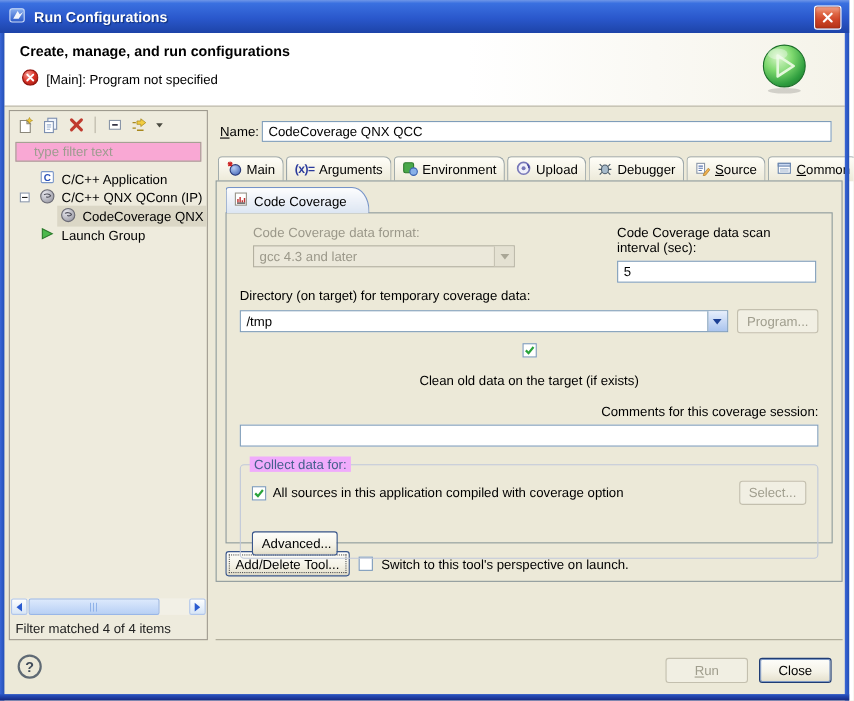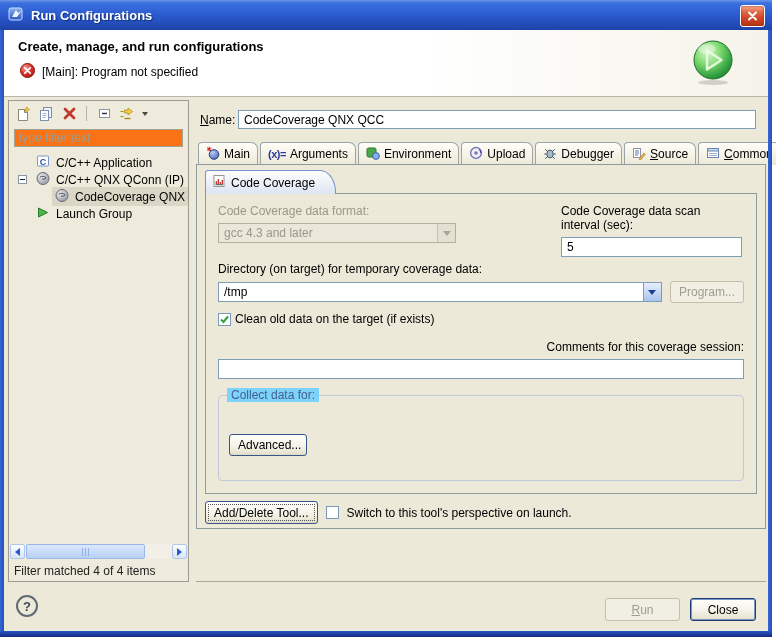--- a/index.html
+++ b/index.html
@@ -28,21 +28,21 @@
   .run-ball{position:absolute;right:32px;top:8px;}
 
   
   .left-panel{position:absolute;left:8px;top:100px;width:181px;height:482px;background:#eeebdd;
     border:1px solid #9e9a8e;box-sizing:border-box;}
   .lp-toolbar{height:25px;display:flex;align-items:center;padding-left:5px;gap:5px;}
   .tb-btn{width:18px;height:18px;display:flex;align-items:center;justify-content:center;}
   .tb-sep{width:1px;height:15px;background:#b8b4a6;margin:0 3px;}
   .caret{width:0;height:0;border-left:3px solid transparent;border-right:3px solid transparent;border-top:4px solid #4a4a40;margin-left:1px;}
   .filter-input{display:block;margin:3px 5px 0 5px;width:calc(100% - 10px);box-sizing:border-box;height:18px;
-    border:1px solid #a5a294;background:#f97316;font-family:"Liberation Sans",sans-serif;font-size:12px;padding:1px 4px;color:#333;}
+    border:1px solid #a5a294;background:#f9a8d4;font-family:"Liberation Sans",sans-serif;font-size:12px;padding:1px 16px;color:#333;}
   .filter-input::placeholder{color:#9e9c90;opacity:1;}
   .tree{margin-top:7px;white-space:nowrap;overflow:hidden;}
   .tree-row{height:17px;display:flex;align-items:center;gap:5px;padding-left:26px;position:relative;cursor:default;}
   .tree-row.lvl2{padding-left:43px;}
   .tree-row .lbl{overflow:hidden;text-overflow:clip;}
   .tree-row.selected .sel-wrap{background:#dbd7c6;display:flex;align-items:center;gap:5px;padding:0 2px;}
   .expander{position:absolute;left:9px;top:4px;width:9px;height:9px;border:1px solid #8a96a8;background:#fff;
     display:flex;align-items:center;justify-content:center;box-sizing:border-box;}
   .expander::before{content:"";width:5px;height:1px;background:#222;}
   .lp-scroll{position:absolute;left:1px;right:1px;bottom:22px;height:15px;background:#f2f0e6;}
@@ -70,46 +70,46 @@
     background:linear-gradient(180deg,#fffef8,#ece9d8);cursor:default;white-space:nowrap;}
   .args-glyph{color:#2a3a9c;font-size:11px;font-weight:bold;letter-spacing:-0.5px;}
 
   .folder{position:absolute;left:0;right:0;top:64px;height:365px;border:1px solid #8e9a9c;background:#ece9d8;box-sizing:border-box;}
   .subtab{position:absolute;left:8px;top:5px;height:24px;display:flex;align-items:center;gap:5px;padding:0 20px 0 6px;
     border:1px solid #7593c8;border-bottom:none;box-sizing:border-box;z-index:4;
     background:linear-gradient(180deg,#fdfdfe,#dce5f2);border-radius:3px 16px 0 0 / 3px 22px 0 0;}
   .subcontent{position:absolute;left:8px;right:8px;top:28px;height:301px;border:1px solid #8e9a9c;background:#ece9d8;
     box-sizing:border-box;padding:8px 12px;z-index:3;}
   .row1{position:relative;height:48px;}
-  .col-format{position:absolute;left:0;top:0;width:238px;}
+  .col-format{position:absolute;left:12px;top:0;width:238px;}
   .col-interval{position:absolute;left:343px;top:0;right:2px;}
   .field-label{display:block;margin:2px 0 5px 0;}
   .disabled-text{color:#9b988a;}
   .combo{display:flex;align-items:stretch;height:20px;box-sizing:border-box;background:#fff;border:1px solid #7f9db9;}
   .combo .val{flex:1;display:flex;align-items:center;padding:0 5px;font-size:12px;}
   .combo-arrow{width:17px;display:flex;align-items:center;justify-content:center;
     background:linear-gradient(180deg,#e6eefc,#aac4ee);border-left:1px solid #7f9db9;}
   .combo-arrow::before{content:"";width:0;height:0;border-left:4px solid transparent;border-right:4px solid transparent;border-top:5px solid #1c3f94;}
   .combo.disabled{background:#ebe8da;border-color:#b3b0a0;}
   .combo.disabled .combo-arrow{background:#e4e1d2;border-left-color:#c6c3b4;}
   .combo.disabled .combo-arrow::before{border-top-color:#a9a696;}
   .text-input{height:20px;box-sizing:border-box;border:1px solid #7f9db9;background:#fff;
     font-family:"Liberation Sans",sans-serif;font-size:12px;padding:1px 5px;width:100%;}
   .dir-label{margin:12px 0 5px 0;}
   .dir-row{display:flex;gap:8px;align-items:center;}
   .dir-row .combo{flex:1;}
   .btn{height:22px;box-sizing:border-box;border:1px solid #39568c;border-radius:3px;padding:0 8px;
     background:linear-gradient(180deg,#fefefb 0%,#f5f3e8 55%,#e8e4d2 90%,#ddd8c4 100%);
     font-family:"Liberation Sans",sans-serif;font-size:12px;color:#000;cursor:default;}
   .btn.disabled{border-color:#c3bfae;background:#f1efe3;color:#a09e8e;}
-  .check-row{display:flex;align-items:center;gap:4px;margin-top:9px;}
+  .check-row{display:flex;align-items:center;gap:14px;margin-top:9px;flex-direction:column;}
   .checkbox{width:13px;height:13px;box-sizing:border-box;border:1px solid #7c99b8;background:#fff;position:relative;flex:0 0 13px;}
   .comments-label{margin:14px 0 5px 0;text-align:right;}
   .groupbox{margin-top:16px;border:1px solid #c0c8da;border-radius:4px;position:relative;height:86px;box-sizing:border-box;padding:14px 10px 8px 10px;}
-  .groupbox .legend{position:absolute;top:-8px;left:8px;background:#7dd3fc;padding:0 4px;color:#44608c;}
+  .groupbox .legend{position:absolute;top:-8px;left:8px;background:#f0abfc;padding:0 4px;color:#44608c;}
   .allsrc-row{display:flex;align-items:center;justify-content:space-between;}
   .allsrc-left{display:flex;align-items:center;gap:6px;}
   .advanced-btn{margin-top:24px;width:78px;}
   .tool-row{position:absolute;left:8px;top:336px;display:flex;align-items:center;gap:8px;z-index:2;justify-content:center;}
   .focus-dotted{outline:1px dotted #555;outline-offset:-4px;}
   .apply-row{position:absolute;top:444px;right:15px;display:flex;gap:10px;}
   .apply-row .btn{width:73px;height:22px;}
 
   
   .footer{position:absolute;left:4px;right:4px;bottom:6px;height:46px;}
@@ -404,20 +404,31 @@
               </svg>
           </span>
           <span>Clean old data on the target (if exists)</span>
         </div>
 
         <div class="comments-label">Comments for this coverage session:</div>
         <input class="text-input" value="" style="">
 
         <div class="groupbox">
           <span class="legend">Collect data for:</span>
+          <div class="allsrc-row">
+            <span class="allsrc-left">
+              <span class="checkbox">
+                <svg width="11" height="11" viewBox="0 0 11 11" style="position:absolute;left:0;top:0;">
+                    <polyline points="2,5.5 4.5,8 9,2.5" stroke="#2aa33a" stroke-width="2" fill="none"></polyline>
+                  </svg>
+              </span>
+              <span>All sources in this application compiled with coverage option</span>
+            </span>
+            <button class="btn disabled">Select...</button>
+          </div>
           <button class="btn advanced-btn">Advanced...</button>
         </div>
       </div>
 
       <div class="tool-row">
         <button class="btn focus-dotted" style="height:23px;">Add/Delete Tool...</button>
         <span class="checkbox"></span>
         <span>Switch to this tool's perspective on launch.</span>
       </div>
     </div>

